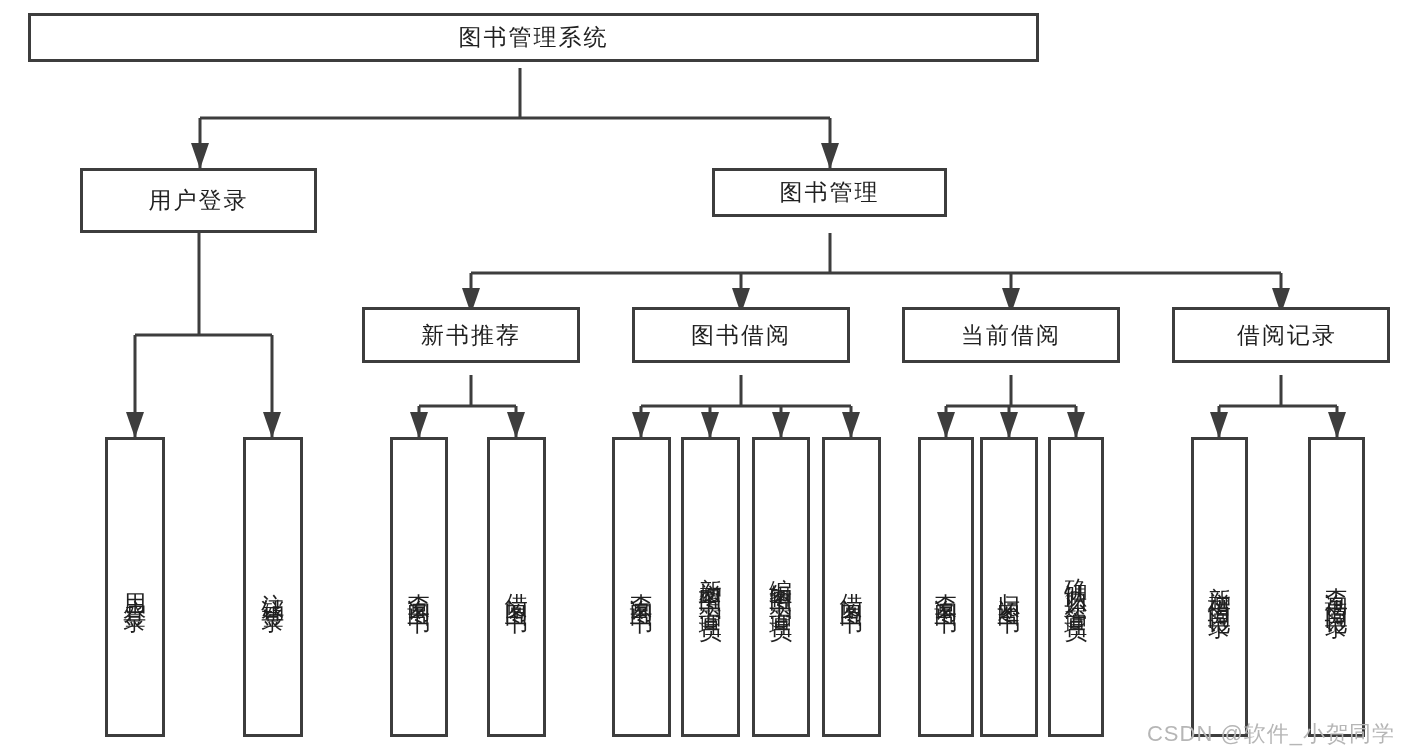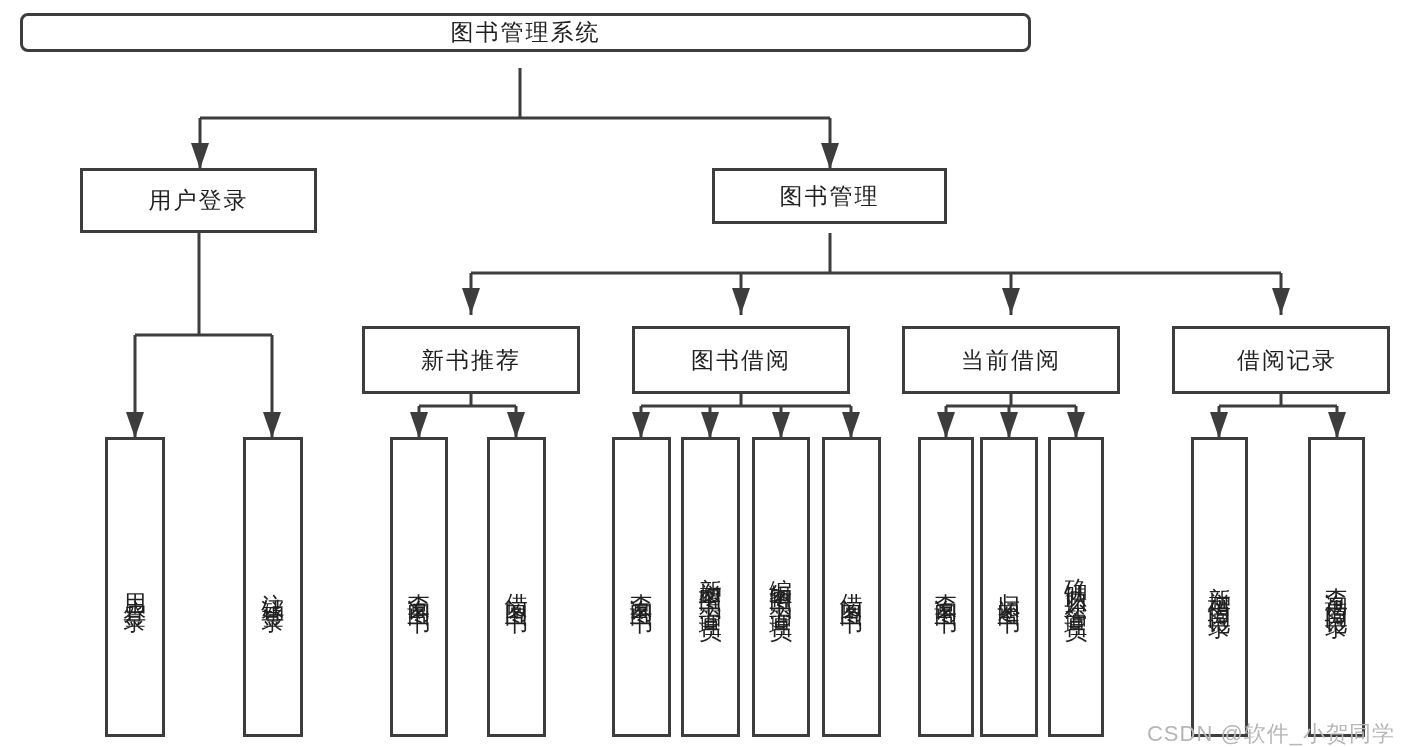--- a/index.html
+++ b/index.html
@@ -21,26 +21,26 @@
     background:#ffffff;display:flex;align-items:center;justify-content:center;
   }
   .h-label{
     color:var(--text);font-size:23px;letter-spacing:2px;white-space:nowrap;
   }
   .v-label{
     color:var(--text);font-size:23px;letter-spacing:6px;line-height:1.15;
     writing-mode:vertical-lr;text-orientation:mixed;white-space:nowrap;
   }
   
-  .b-root{left:20px;top:13px;width:1011px;height:39px;border-radius:8px;}
+  .b-root{left:28px;top:13px;width:1011px;height:49px;}
   
   .b-l2a{left:80px;top:168px;width:237px;height:65px;}
-  .b-l2b{left:712px;top:168px;width:235px;height:56px;}
+  .b-l2b{left:712px;top:168px;width:235px;height:49px;}
   
-  .b-l3{top:326px;width:218px;height:68px;}
+  .b-l3{top:307px;width:218px;height:56px;}
   .b-l3a{left:362px;} .b-l3b{left:632px;} .b-l3c{left:902px;} .b-l3d{left:1172px;padding-left:12px;}
   
   .leaf{top:437px;height:300px;}
   .b-g1a{left:105px;width:60px;} .b-g1b{left:243px;width:60px;}
   .b-g2a{left:390px;width:58px;} .b-g2b{left:487px;width:59px;}
   .b-g3a{left:612px;width:59px;} .b-g3b{left:681px;width:59px;}
   .b-g3c{left:752px;width:58px;} .b-g3d{left:822px;width:59px;}
   .b-g4a{left:918px;width:56px;} .b-g4b{left:980px;width:58px;} .b-g4c{left:1048px;width:56px;}
   .b-g5a{left:1191px;width:57px;} .b-g5b{left:1308px;width:57px;}
   #watermark{

